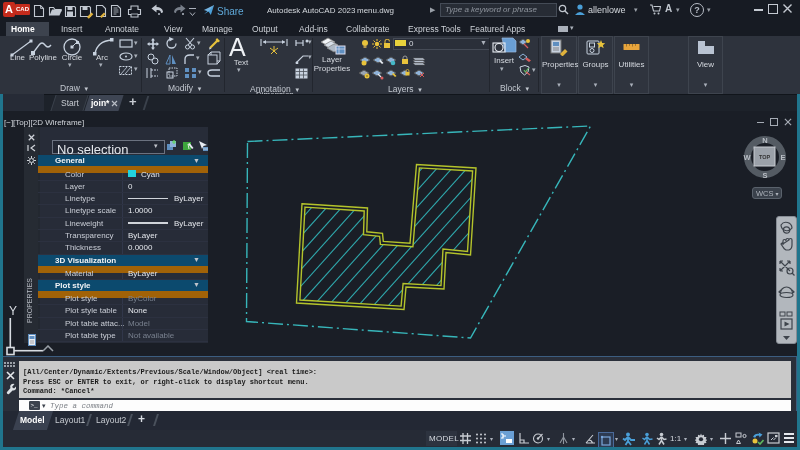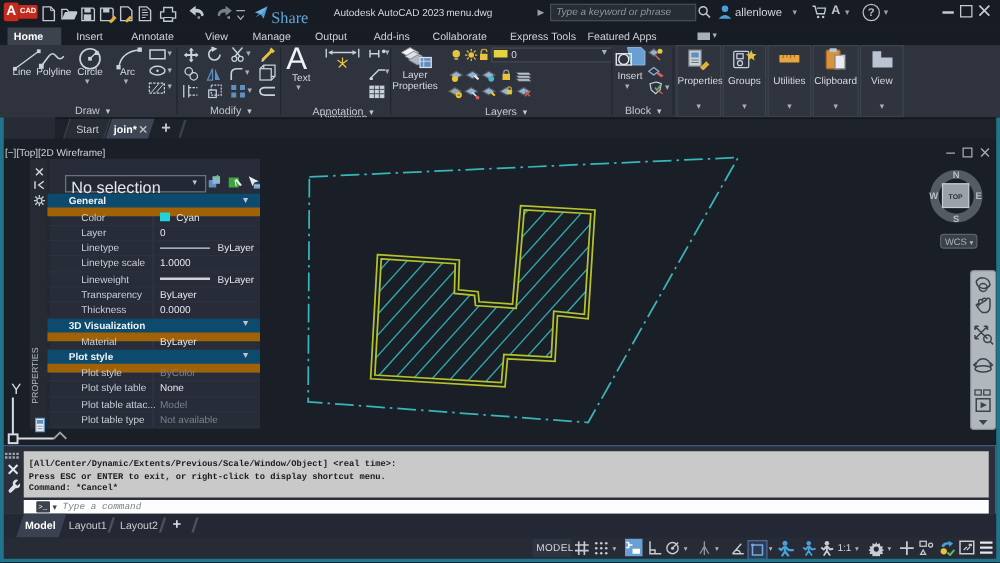--- a/index.html
+++ b/index.html
@@ -49,21 +49,21 @@
   <path d="M131 8.5 q-1 -4.5 -6.5 -4.5 l0 -2.5 l-5 4 l5 4 l0 -2.5 q4.5 -0.5 4.5 3 q2 0 2 -1.5 z" fill="#c2c8d1"></path>
   <path d="M126 10 h2 v2 h-2 z" fill="#8b929c"></path>
   <path d="M142 8.5 q1 -4.5 6.5 -4.5 l0 -2.5 l5 4 l-5 4 l0 -2.5 q-4.5 -0.5 -4.5 3 q-2 0 -2 -1.5 z" fill="#787f8a"></path>
   <path d="M150 10 h2 v2 h-2 z" fill="#8b929c"></path>
   <path d="M157 5.5 h7 M158 9.5 l2.5 3 l2.5 -3" fill="none" stroke="#aab0ba"></path>
  </svg>
  <svg class="abs" style="left:203px;top:4px;" width="12" height="12" viewBox="0 0 13 13">
         <path d="M1 11 L12 1 L8.5 12 L6 8 Z" fill="#4a9fd8"></path>
         <path d="M6 8 L1 6.5 L12 1" fill="#74b4e2"></path>
       </svg>
- <div class="txt" style="left:217px;top:5.5px;font-size:13px;color:#5fa8d8;font-family:Liberation Serif, serif;">Share</div>
+ <div class="txt" style="left:217px;top:5.5px;font-size:10px;color:#5fa8d8;">Share</div>
  <div class="txt" style="left:267px;top:6px;font-size:8px;color:#d5d9de;">Autodesk AutoCAD 2023</div>
  <div class="txt" style="left:357px;top:6px;font-size:8px;color:#d5d9de;">menu.dwg</div>
 
  <div class="txt" style="left:430px;top:6px;font-size:7px;color:#9aa0a8;">▶</div>
  <div class="abs" style="left:440px;top:3px;width:115px;height:12px;background:#272c35;border:1px solid #444b56;"></div>
  <div class="txt" style="left:445px;top:5px;font-size:8px;font-style:italic;color:#8f959e;">Type a keyword or phrase</div>
  <svg class="abs" style="left:558px;top:4px;" width="11" height="11" viewBox="0 0 11 11">
         <circle cx="4.5" cy="4.5" r="3.2" fill="none" stroke="#c0c6ce" stroke-width="1.2"></circle>
         <path d="M7 7 L10 10" stroke="#c0c6ce" stroke-width="1.4"></path>
       </svg>
@@ -348,30 +348,20 @@
         <div class="fpd">▾</div>
  </div>
  <div class="fpanel" style="left:614px;width:33px;">
   <svg class="icon" style="left:8px;top:6px;" width="17" height="8" viewBox="0 0 17 8">
           <rect x="0.5" y="1" width="16" height="6" rx="0.5" fill="#e8a53c"></rect>
           <path d="M3.5 1 v2.5 M6.5 1 v1.8 M9.5 1 v2.5 M12.5 1 v1.8" stroke="#8a6526" stroke-width="0.8"></path>
         </svg>
   <div class="fpl">Utilities</div>
         <div class="fpd">▾</div>
  </div>
- <div class="fpanel" style="left:650px;width:35px;">
-  <svg class="icon" style="left:9px;top:1px;" width="18" height="19" viewBox="0 0 18 19">
-          <rect x="1" y="2" width="11" height="15" rx="1" fill="#d8933c" stroke="#a06a28"></rect>
-          <rect x="3.5" y="0.5" width="6" height="3" rx="1" fill="#b9c3d2"></rect>
-          <path d="M8 6 H16 V17 H8 Z" fill="#e8ecf2" stroke="#888"></path>
-          <path d="M13 6 l3 3 v-3 z" fill="#b9c3d2"></path>
-        </svg>
-  <div class="fpl">Clipboard</div>
-        <div class="fpd">▾</div>
- </div>
  <div class="fpanel" style="left:688px;width:33px;">
   <svg class="icon" style="left:8px;top:3px;" width="18" height="15" viewBox="0 0 18 15">
           <path d="M1 1 H8 V6 H17 V14 H1 Z" fill="#b9c3d2"></path>
         </svg>
   <div class="fpl">View</div>
         <div class="fpd">▾</div>
  </div>
 </div>
 <div id="filetabs" class="abs">
  <div class="abs" style="left:9px;top:0;width:31px;height:16px;background:#272c35;transform:skewX(-18deg);border-left:1.5px solid #3a414b;border-right:1.5px solid #3a414b;"></div>

